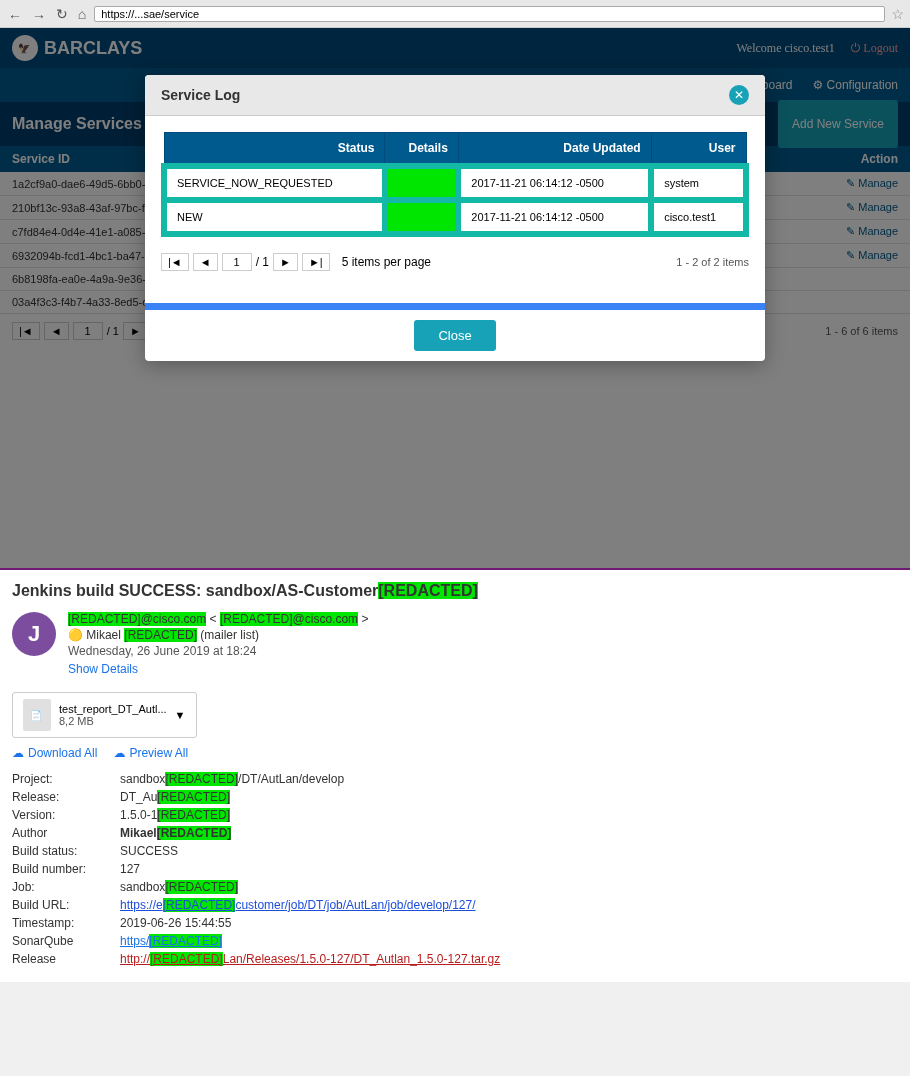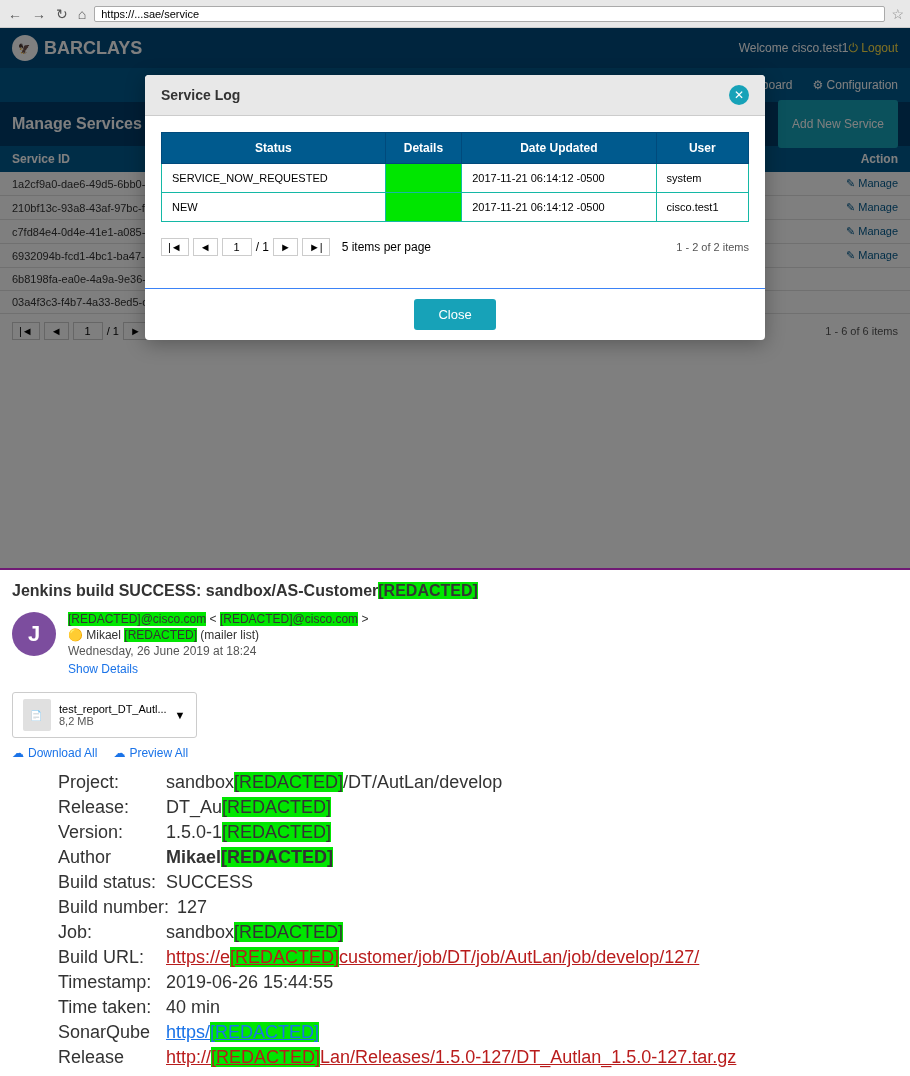--- a/index.html
+++ b/index.html
@@ -65,25 +65,26 @@
       border-radius: 50%;
       display: flex;
       align-items: center;
       justify-content: center;
       color: #004a7c;
       font-weight: bold;
       font-size: 10px;
     }
     .top-nav-right {
       display: flex;
-      gap: 0;
-      color: white;
-      font-size: 12px;
-    }
-    .top-nav-right a { color: #fde047; text-decoration: none; }
+      gap: 16px;
+      color: white;
+      font-size: 12px;
+      font-family: Liberation Serif, serif;
+    }
+    .top-nav-right a { color: #fca5a5; text-decoration: none; }
 
     
     .sub-nav {
       background: #005a8e;
       height: 34px;
       display: flex;
       align-items: center;
       padding: 0 12px;
       justify-content: flex-end;
       gap: 20px;
@@ -235,48 +236,48 @@
     .modal-table {
       width: 100%;
       border-collapse: collapse;
       margin-bottom: 16px;
     }
     .modal-table th {
       background: #005a8e;
       color: white;
       padding: 8px 10px;
       font-size: 12px;
-      text-align: center;
+      text-align: right;
       border: 1px solid #004a7c;
     }
     .modal-table td {
       padding: 8px 10px;
       font-size: 11px;
-      border: 1px solid #14b8a6;
+      border: 6px solid #14b8a6;
       vertical-align: top;
     }
     .td-green {
       background: #00e600;
     }
     .modal-pagination {
       display: flex;
       align-items: center;
       gap: 4px;
       margin-bottom: 16px;
       justify-content: space-between;
     }
     .modal-pagination-left {
       display: flex;
       align-items: center;
       gap: 4px;
     }
     .modal-footer {
       text-align: center;
       padding: 10px;
-      border-top: 1px solid #3b82f6;
+      border-top: 7px solid #3b82f6;
     }
     .close-btn {
       background: #17a2b8;
       color: white;
       border: none;
       padding: 8px 24px;
       border-radius: 3px;
       cursor: pointer;
       font-size: 13px;
     }
@@ -349,21 +350,21 @@
     }
     .attachment-action {
       color: #1a73e8;
       cursor: pointer;
       font-size: 12px;
       display: flex;
       align-items: center;
       gap: 4px;
     }
 
-    .email-body { font-size: 18px; color: #333; margin-left: 46px; }
+    .email-body { font-size: 12px; color: #333; }
     .email-field { display: flex; margin-bottom: 4px; gap: 8px; }
     .field-label { font-weight: normal; color: #333; min-width: 100px; }
     .field-value { color: #333; }
     .field-value.bold { font-weight: bold; }
     .field-highlight { background: #00e600; }
     .success-text { color: #333; }
   </style>
 </head>
 <body>
 
@@ -567,31 +568,27 @@
     <div class="email-field">
       <span class="field-label">Build number:</span>
       <span class="field-value">127</span>
     </div>
     <div class="email-field">
       <span class="field-label">Job:</span>
       <span class="field-value">sandbox<span class="field-highlight">[REDACTED]</span></span>
     </div>
     <div class="email-field">
       <span class="field-label">Build URL:</span>
-      <a class="field-value" href="#" style="color:#b91c1c;text-decoration:underline;">https://e<span class="field-highlight">[REDACTED]</span>customer/job/DT/job/AutLan/job/develop/127/</a>
+      <a class="field-value" href="#" style="color:#1d4ed8;text-decoration:underline;">https://e<span class="field-highlight">[REDACTED]</span>customer/job/DT/job/AutLan/job/develop/127/</a>
     </div>
     <div class="email-field">
       <span class="field-label">Timestamp:</span>
       <span class="field-value">2019-06-26 15:44:55</span>
     </div>
     <div class="email-field">
-      <span class="field-label">Time taken:</span>
-      <span class="field-value">40 min</span>
-    </div>
-    <div class="email-field">
       <span class="field-label">SonarQube</span>
       <a class="field-value" href="#" style="color:#1a73e8;">https/<span class="field-highlight">[REDACTED]</span></a>
     </div>
     <div class="email-field">
       <span class="field-label">Release</span>
       <a class="field-value" href="#" style="color:#b91c1c;">http://<span class="field-highlight">[REDACTED]</span>Lan/Releases/1.5.0-127/DT_Autlan_1.5.0-127.tar.gz</a>
     </div>
   </div>
 </div>
 

